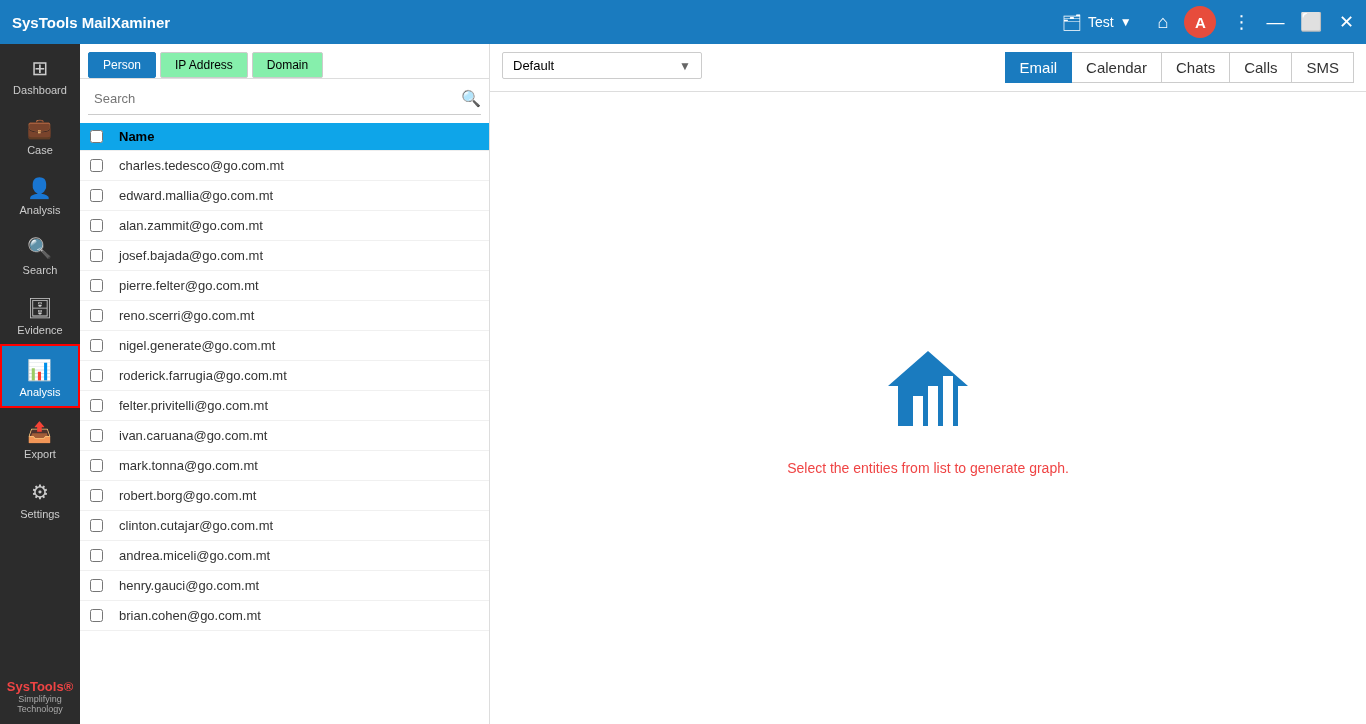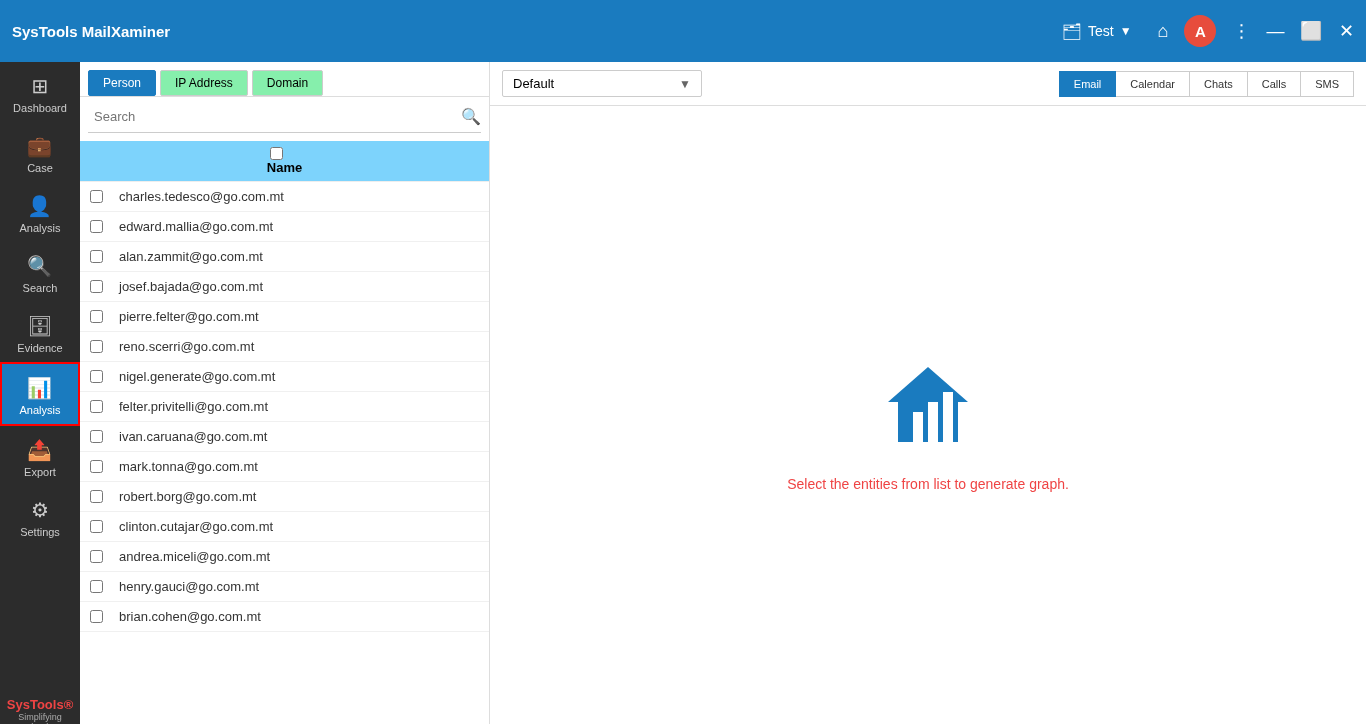--- a/index.html
+++ b/index.html
@@ -1,20 +1,20 @@
 <!DOCTYPE html>
 <html><head>
   <meta charset="utf-8">
   <style>
     * { box-sizing: border-box; margin: 0; padding: 0; }
     body { font-family: Arial, sans-serif; font-size: 13px; background: #f0f0f0; overflow: hidden; }
 
     
     .topbar {
-      height: 62px;
+      height: 44px;
       background: #1a7bbf;
       display: flex;
       align-items: center;
       padding: 0 12px;
       color: white;
       gap: 10px;
     }
     .topbar-title { font-size: 15px; font-weight: bold; flex: 1; }
     .topbar-case {
       display: flex;
@@ -140,40 +140,39 @@
     .email-list {
       flex: 1;
       overflow-y: auto;
     }
     .list-header {
       display: flex;
       align-items: center;
       padding: 6px 10px;
       font-weight: bold;
       font-size: 13px;
-      background: #7dd3fc;
+      background: #0ea5e9;
       border-bottom: 1px solid #eee;
-      flex-direction: column;
     }
     .list-header input[type=checkbox] { margin-right: 16px; }
     .list-row {
       display: flex;
       align-items: center;
       padding: 7px 10px;
       border-bottom: 1px solid #f0f0f0;
       font-size: 13px;
       color: #333;
       cursor: pointer;
     }
     .list-row input[type=checkbox] { margin-right: 16px; flex-shrink: 0; }
 
     
     .right-top {
       display: flex;
-      align-items: flex-end;
+      align-items: flex-start;
       padding: 8px 12px;
       border-bottom: 1px solid #ddd;
       gap: 0;
     }
     .dropdown-select {
       display: flex;
       align-items: center;
       border: 1px solid #ccc;
       padding: 5px 10px;
       border-radius: 2px;
@@ -189,21 +188,21 @@
       margin-left: auto;
       display: flex;
       gap: 0;
     }
     .right-tab {
       padding: 6px 14px;
       border: 1px solid #ccc;
       border-left: none;
       background: white;
       cursor: pointer;
-      font-size: 11px;
+      font-size: 15px;
       color: #333;
     }
     .right-tab:first-child { border-left: 1px solid #ccc; }
     .right-tab.active {
       background: #1a7bbf;
       color: white;
       border-color: #1a7bbf;
     }
 
     
@@ -335,20 +334,24 @@
             <div class="list-row">
               <input type="checkbox" style="">
               <span>reno.scerri@go.com.mt</span>
             </div>
             <div class="list-row">
               <input type="checkbox" style="">
               <span>nigel.generate@go.com.mt</span>
             </div>
             <div class="list-row">
               <input type="checkbox" style="">
+              <span>roderick.farrugia@go.com.mt</span>
+            </div>
+            <div class="list-row">
+              <input type="checkbox" style="">
               <span>felter.privitelli@go.com.mt</span>
             </div>
             <div class="list-row">
               <input type="checkbox" style="">
               <span>ivan.caruana@go.com.mt</span>
             </div>
             <div class="list-row">
               <input type="checkbox" style="">
               <span>mark.tonna@go.com.mt</span>
             </div>

